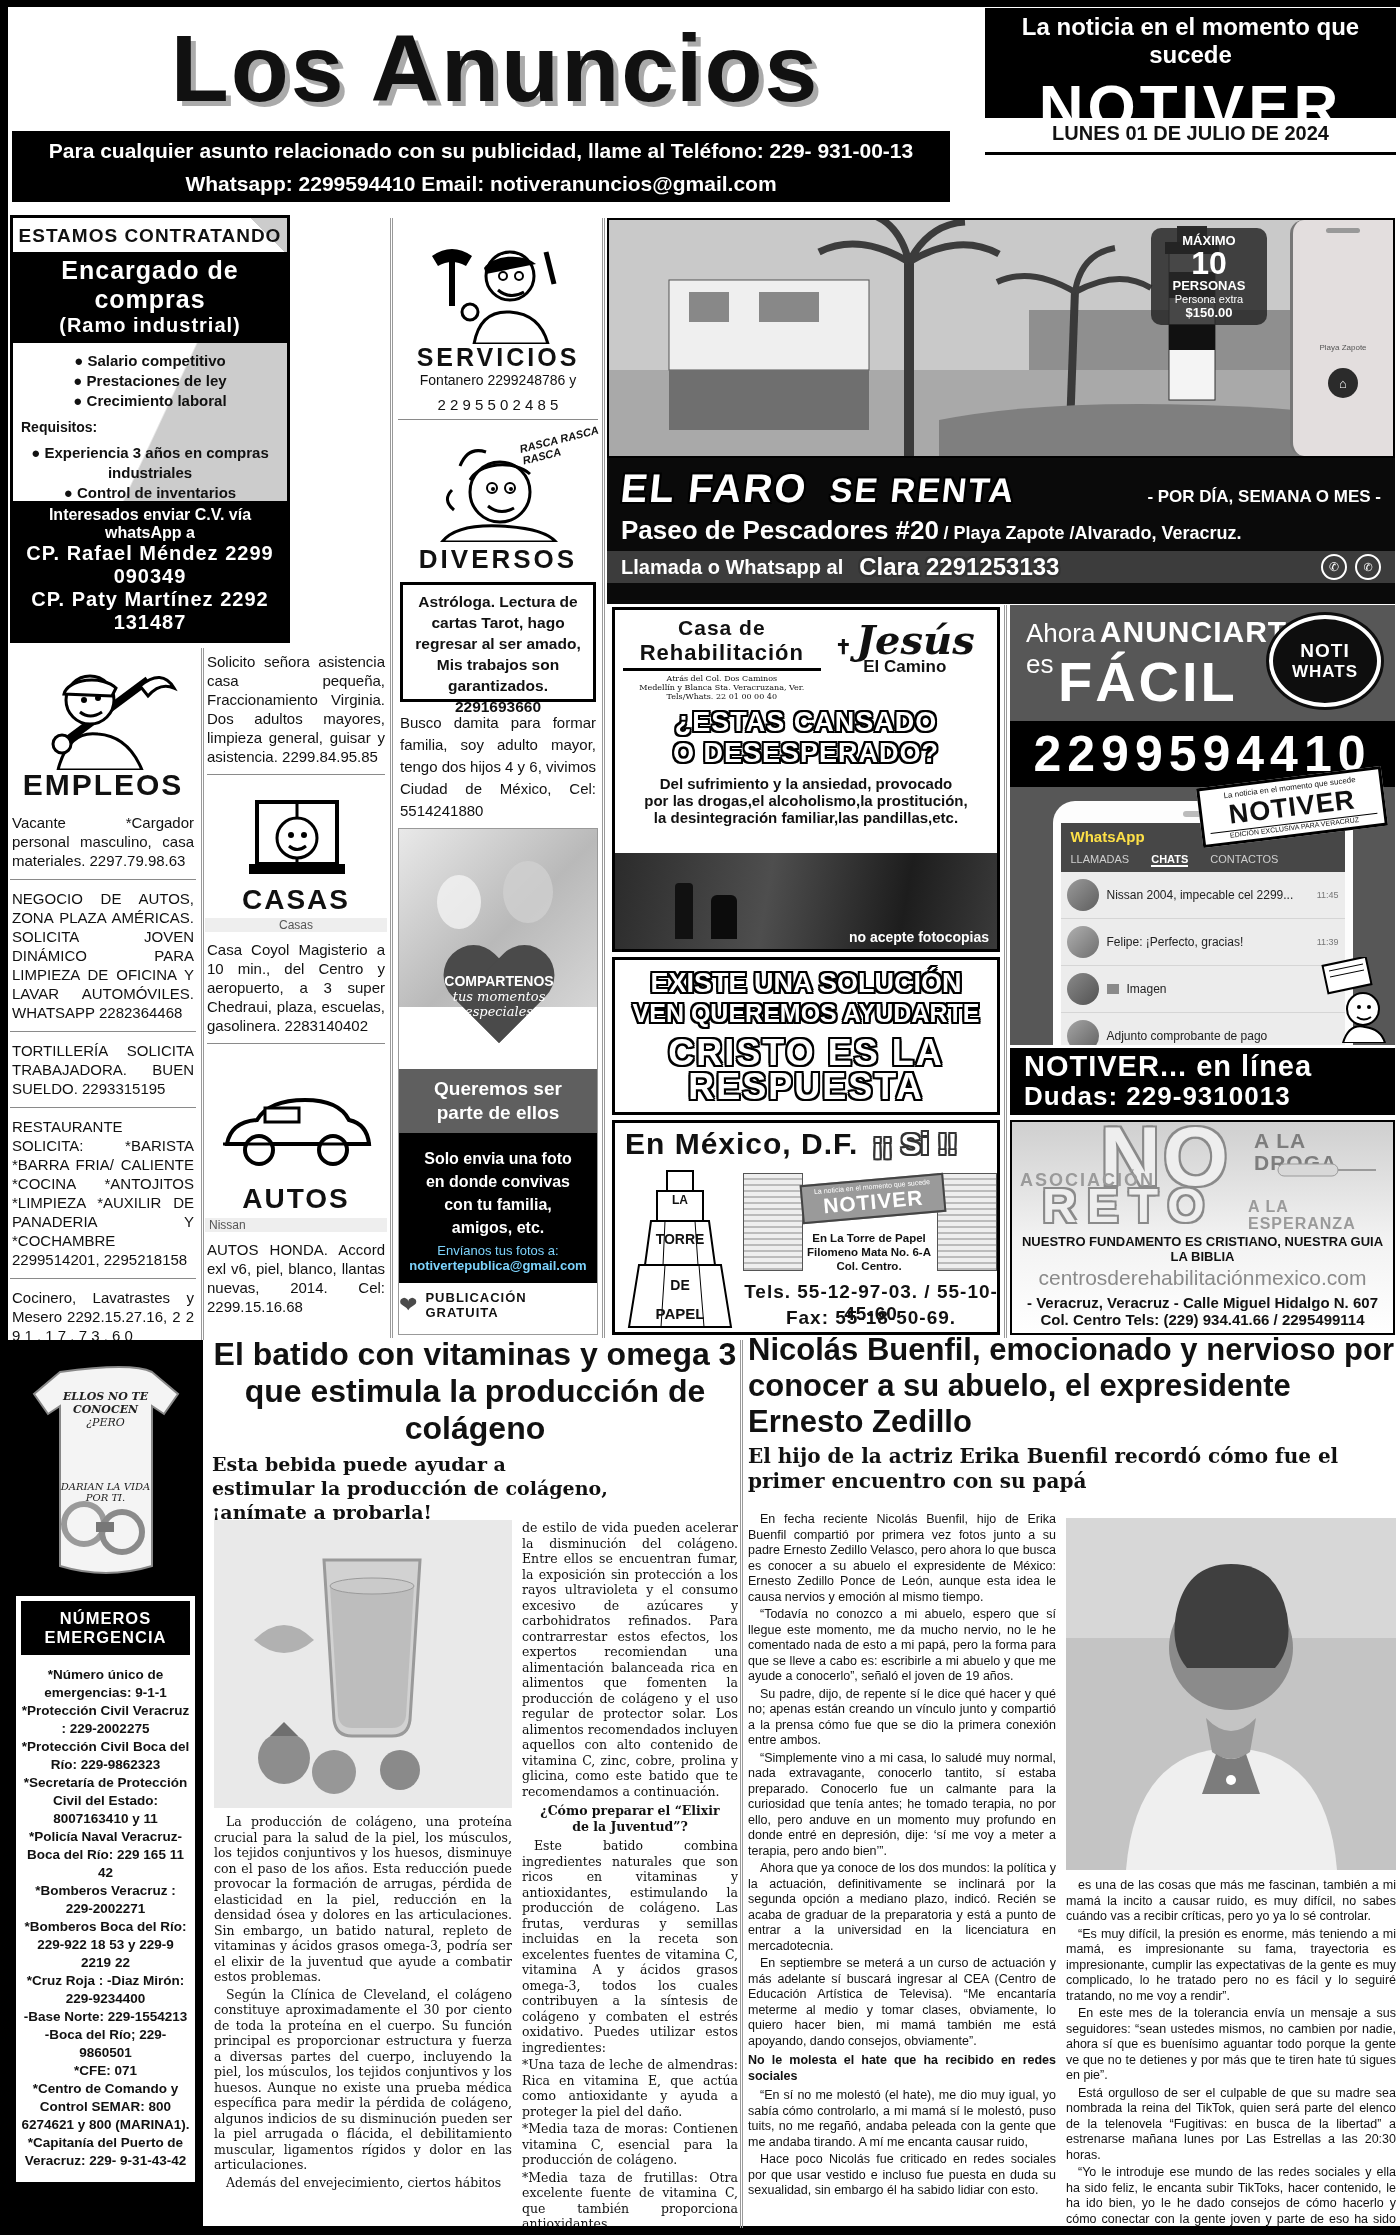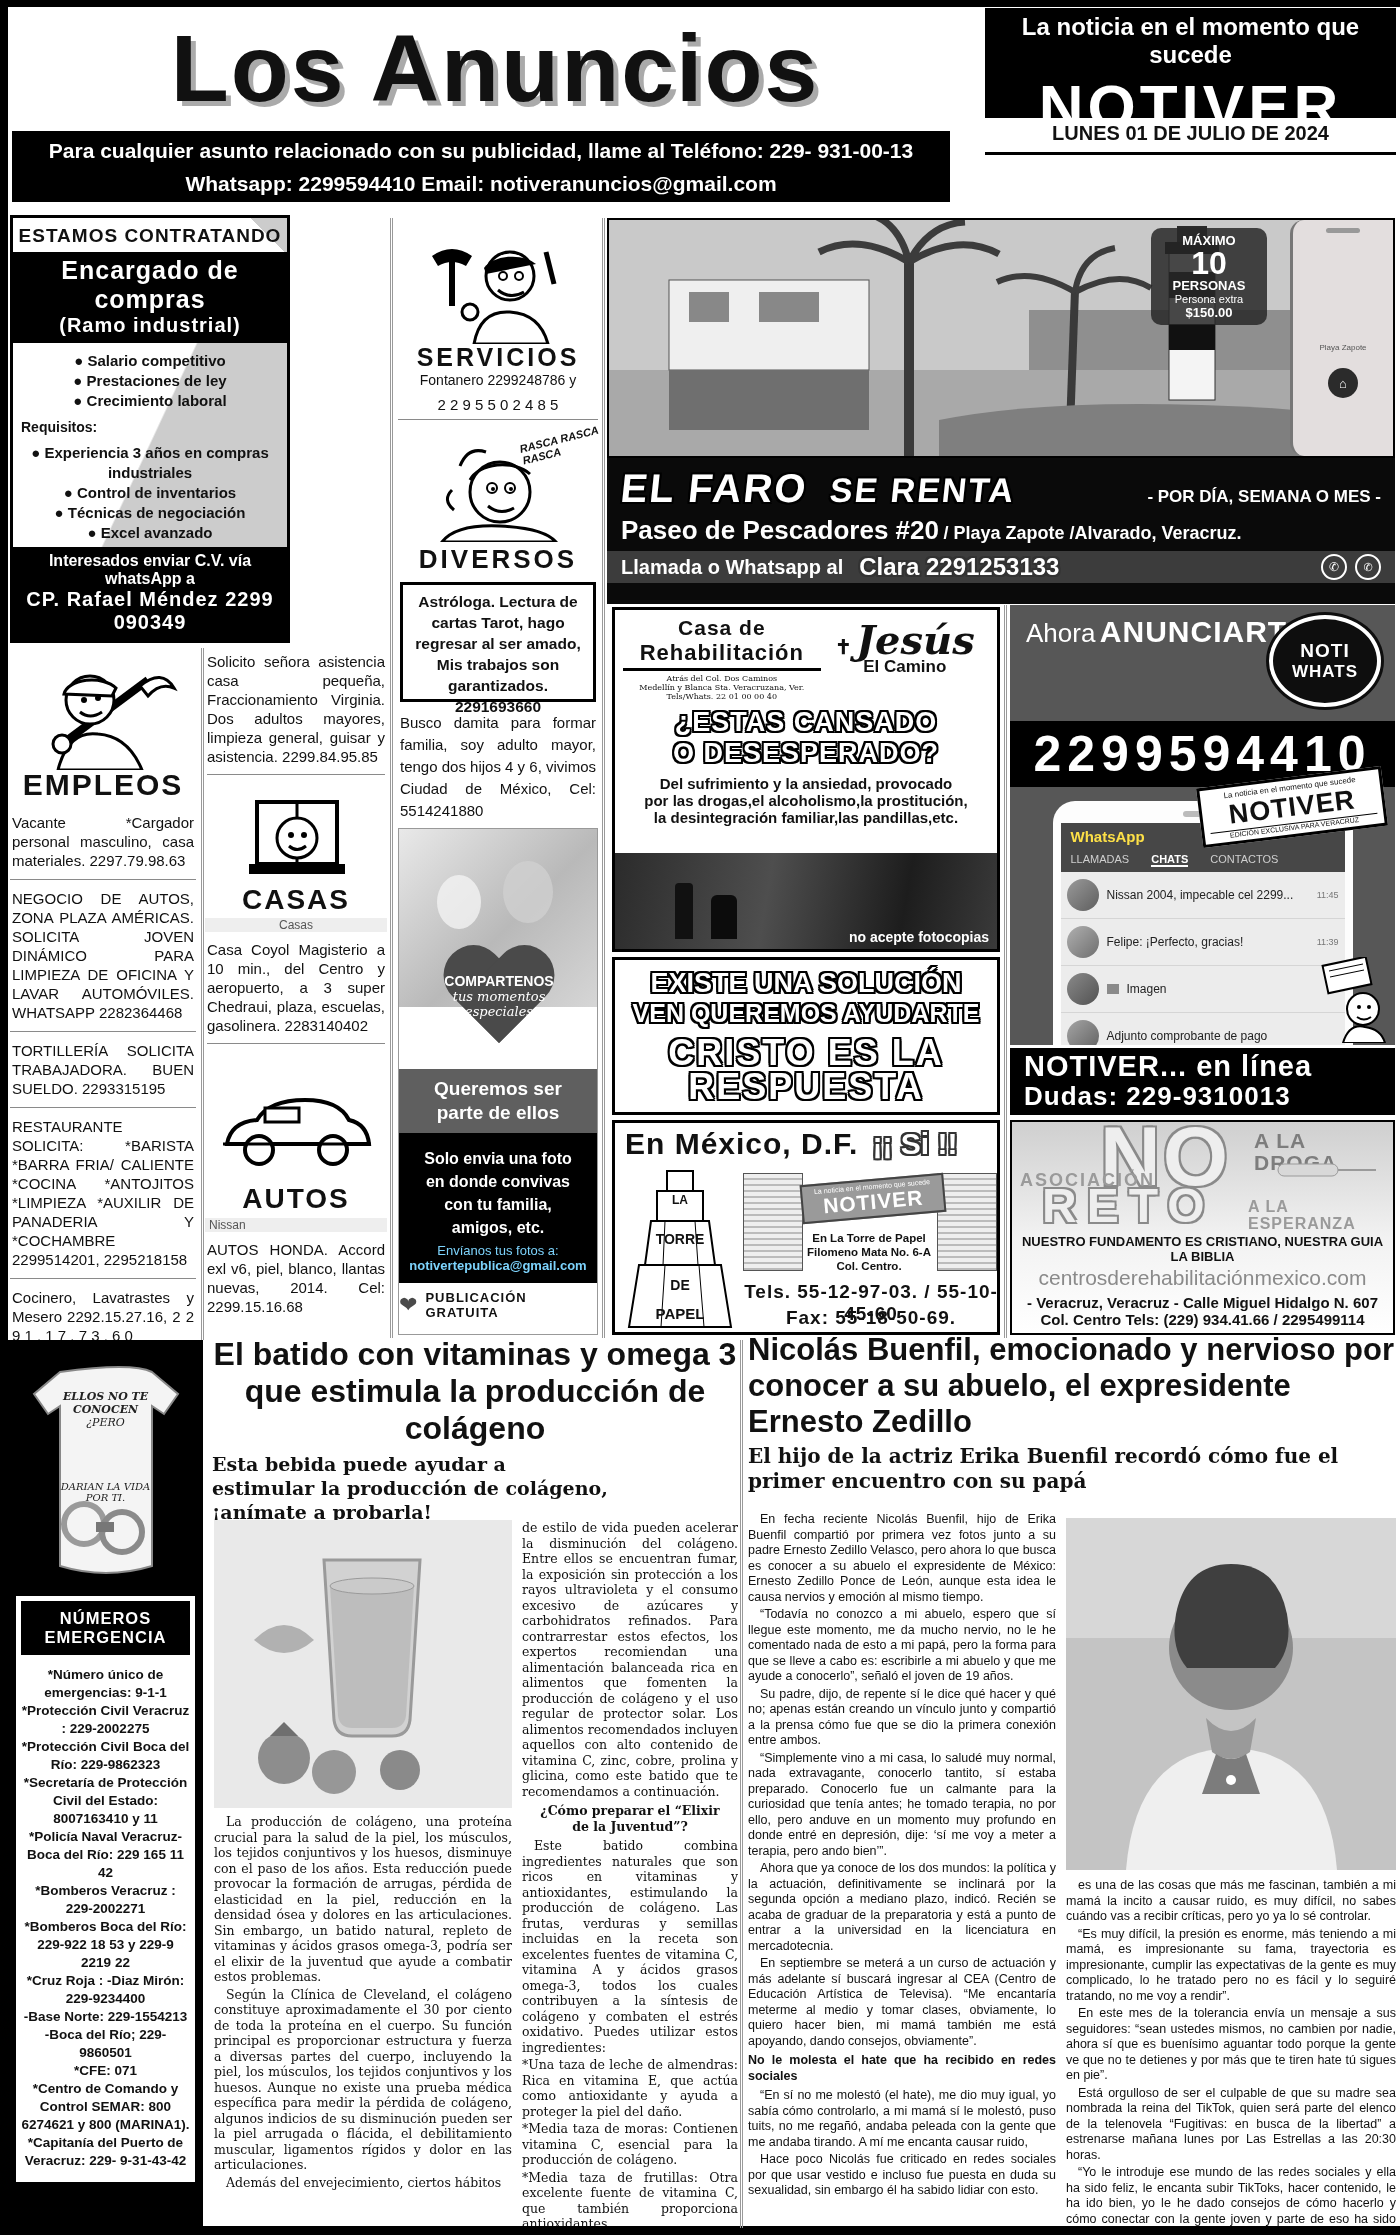--- a/index.html
+++ b/index.html
@@ -67,20 +67,21 @@
       <div class="ctr">● Control de inventarios</div>
       <div class="ctr">● Técnicas de negociación</div>
       <div class="ctr">● Excel avanzado</div>
       <div class="ctr">● Saber manejar/licencia</div>
       <div class="ctr">● Elaboración de ordenes de compra</div>
       <div class="ctr">● Disponibilidad para viajar</div>
     </div>
     <div class="ctr" style="background:#000;color:#fff;padding:5px 0 6px 0;position:absolute;left:0;right:0;bottom:0;">
       <div class="b" style="font-size:16px;">Interesados enviar C.V. vía whatsApp a</div>
       <div class="fat" style="font-size:20px;">CP. Rafael Méndez 2299 090349</div>
+      <div class="fat" style="font-size:20px;">CP. Paty Martínez 2292 131487</div>
     </div>
   </div>
 
   <div class="abs" style="left:28px;top:652px;width:150px;height:118px;">
     <svg width="150" height="118" viewBox="0 0 150 118">
       <line x1="30" y1="95" x2="120" y2="28" stroke="#000" stroke-width="8"></line>
       <path d="M112 34 q22 -18 34 2 q-14 -6 -26 8 z" fill="#fff" stroke="#000" stroke-width="3"></path>
       <circle cx="62" cy="48" r="24" fill="#fff" stroke="#000" stroke-width="3"></circle>
       <path d="M36 42 a28 16 0 0 1 52 -6 l-4 8 z" fill="#fff" stroke="#000" stroke-width="3"></path>
       <circle cx="56" cy="48" r="3" fill="#000"></circle>
@@ -313,20 +314,24 @@
     </div>
     <div class="abs fat" style="left:128px;top:158px;width:256px;font-size:19px;text-align:center;">Tels. 55-12-97-03. / 55-10-45-60</div>
     <div class="abs fat" style="left:128px;top:184px;width:256px;font-size:19px;text-align:center;">Fax: 55-18-50-69.</div>
   </div>
 
   <div class="abs" style="left:1010px;top:605px;width:385px;height:440px;background:#575757;overflow:hidden;">
     <div style="position:relative;height:116px;">
       <div style="padding:10px 0 0 16px;color:#fff;">
         <span style="font-size:26px;">Ahora</span>
         <span class="fat" style="font-size:30px;">ANUNCIARTE</span>
+        <div>
+          <span style="font-size:26px;vertical-align:top;">es</span>
+          <span class="fat" style="font-size:56px;letter-spacing:3px;">FÁCIL</span>
+        </div>
       </div>
       <div style="position:absolute;right:14px;top:10px;width:104px;height:84px;background:#0e0e0e;border:4px solid #fff;border-radius:50%;box-shadow:0 0 0 3px #0e0e0e;display:flex;flex-direction:column;align-items:center;justify-content:center;color:#fff;">
         <div class="fat" style="font-size:19px;">NOTI</div>
         <div class="fat" style="font-size:17px;">WHATS</div>
       </div>
     </div>
     <div class="ctr fat" style="background:#000;color:#fff;font-size:50px;letter-spacing:6px;padding:4px 0;">2299594410</div>
     <div style="position:relative;margin:14px auto 0 auto;width:300px;height:262px;background:#fdfdfd;border-radius:22px 22px 0 0;padding:10px 8px 0 8px;box-sizing:border-box;">
       <div style="width:40px;height:6px;background:#bbb;border-radius:3px;margin:0 auto 6px auto;"></div>
       <div style="background:#474747;color:#fde047;font-weight:bold;font-size:15px;padding:5px 10px;">WhatsApp</div>

